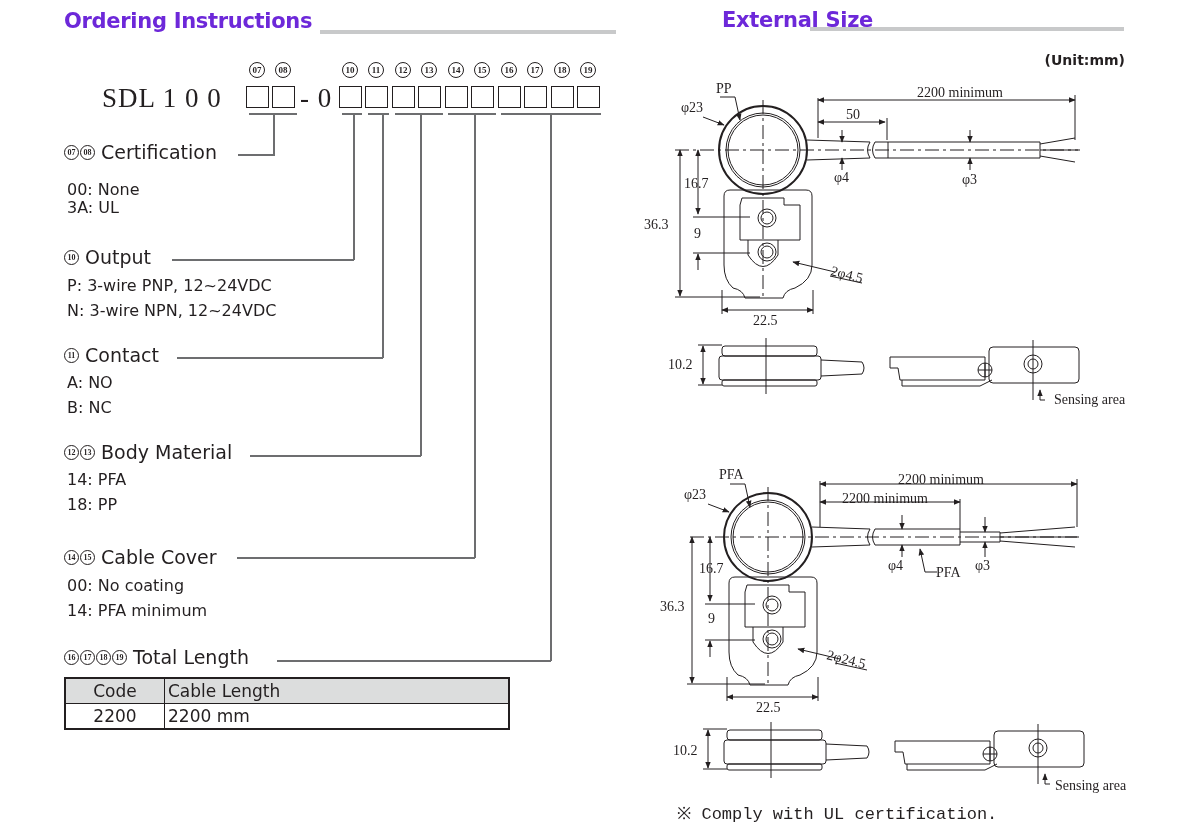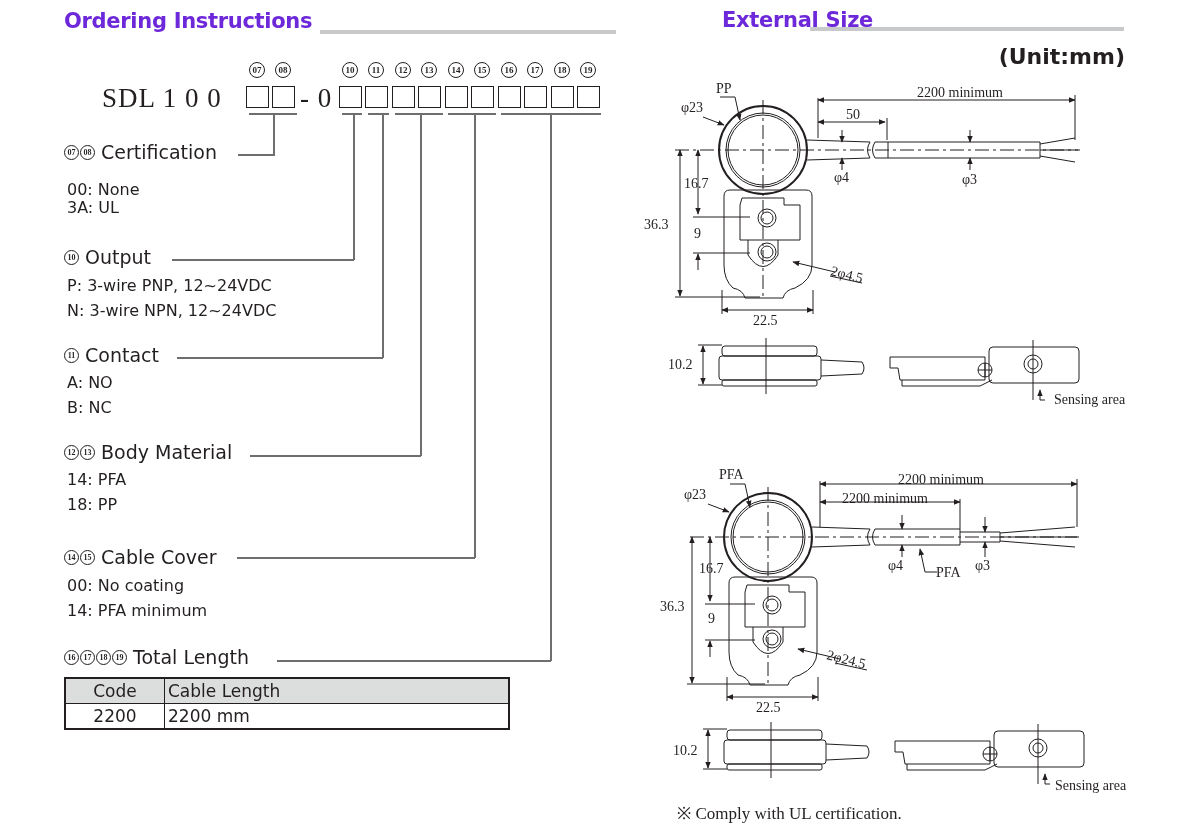--- a/index.html
+++ b/index.html
@@ -24,22 +24,22 @@
           box-sizing: border-box; font-family: "Liberation Serif", serif; font-size: 8px;
           line-height: 13px; text-align: center; margin-right: 1px; font-weight: bold; }
   .grp-head .lbl { margin-left: 5px; }
   .opt { position: absolute; left: 67px; font-size: 16px; color: #231f20; white-space: nowrap; }
   table.len { position: absolute; left: 64px; top: 677px; width: 446px; border-collapse: collapse;
               border: 2px solid #231f20; font-size: 17px; }
   table.len td { border: 1.5px solid #231f20; height: 24px; padding: 0; }
   table.len tr.head td { background: #dcdddd; }
   table.len td.c1 { width: 98px; text-align: center; }
   table.len td.c2 { padding-left: 3px; }
-  .unit { position: absolute; right: 52px; top: 44px; font-size: 22px; font-weight: bold; color: #231f20; }
-  .note { position: absolute; left: 677px; top: 801px; font-family: Liberation Serif, serif;
+  .unit { position: absolute; right: 52px; top: 52px; font-size: 14px; font-weight: bold; color: #231f20; }
+  .note { position: absolute; left: 677px; top: 801px; font-family: Liberation Mono, monospace;
           font-size: 17px; color: #231f20; }
   svg.drw { position: absolute; left: 0; top: 0; }
   svg text { font-family: "Liberation Serif", serif; font-size: 14px; fill: #231f20; }
 </style>
 </head>
 <body>
 
 <div class="sec-title" style="left:64px; top:9px;">Ordering Instructions</div>
 <div class="sec-rule" style="left:320px; top:30px; width:296px;"></div>
 

